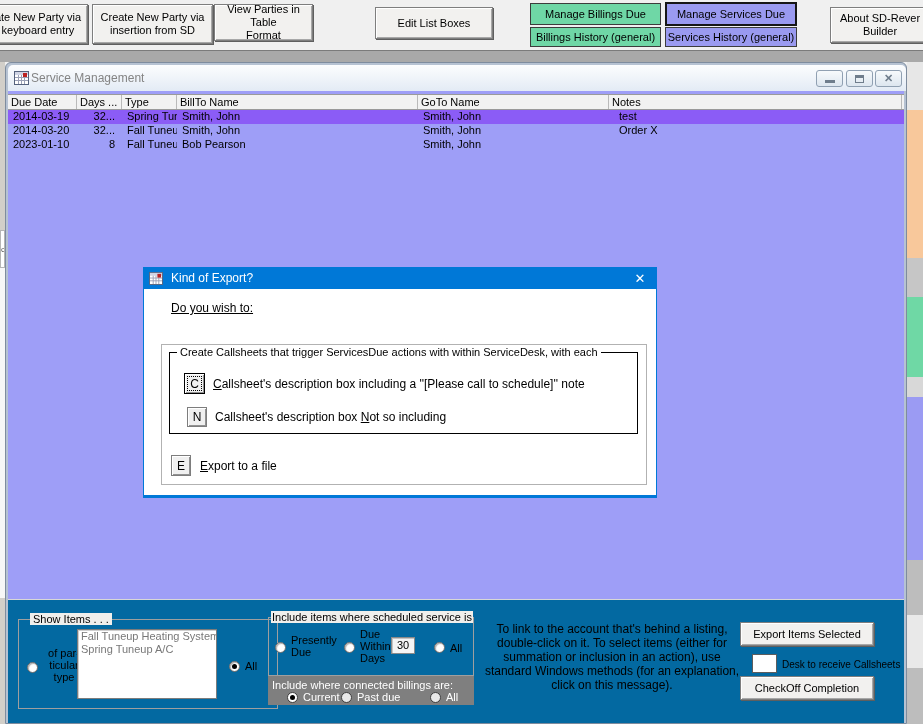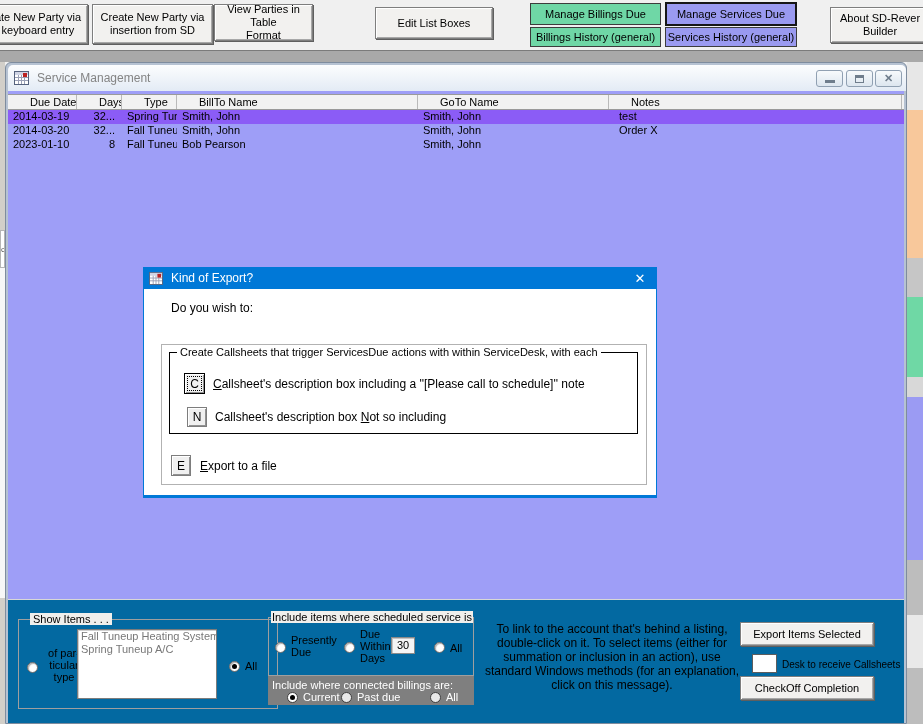--- a/index.html
+++ b/index.html
@@ -25,49 +25,49 @@
             font-size:8px; color:#555; overflow:hidden; line-height:38px; }
   .lfrag2 { position:absolute; left:0; top:206px; width:5px; height:330px; background:#f7f7f7; }
   .rs { position:absolute; left:907px; width:16px; }
 
   
   .window { position:absolute; left:5px; top:62px; width:902px; height:662px;
             background:#b6c2d2; border:1px solid #7e8c9e; border-radius:6px 6px 0 0; z-index:1; }
   .titlebar { position:absolute; left:2px; top:2px; width:898px; height:26px;
               background:linear-gradient(#fcfdfe,#e3ebf5); border-radius:5px 5px 0 0;
               display:flex; align-items:center; }
-  .title-text { font-size:12px; color:#848484; margin-left:8px; }
+  .title-text { font-size:12px; color:#848484; margin-left:2px; }
   .win-icon { margin-left:6px; display:inline-flex; }
   .capbtn { position:absolute; top:5px; width:27px; height:17px; border:1px solid #90a0b2; border-radius:3px;
             background:linear-gradient(#f7fafc,#dde6ef); display:flex; align-items:center; justify-content:center; }
   .cap-min-glyph { width:10px; height:3px; background:#6f7d8c; margin-top:6px; }
   .cap-res-glyph { width:9px; height:8px; border:1px solid #6f7d8c; border-top:3px solid #6f7d8c; background:transparent; }
   .cap-x-glyph { font-size:11px; font-weight:bold; color:#6f7d8c; line-height:11px; }
   .client { position:absolute; left:2px; top:28px; width:896px; height:632px; background:#9e9ef7; overflow:hidden; }
 
   
   .grid-header { position:absolute; left:0; top:3px; width:896px; height:16px; background:#f2f2f2;
                  border-top:1px solid #9a9a9a; border-bottom:1px solid #9a9a9a; }
-  .hcell { position:absolute; top:0; height:14px; font-size:11px; color:#000; padding-left:22px;
+  .hcell { position:absolute; top:0; height:14px; font-size:11px; color:#000; padding-left:3px;
            border-right:1px solid #b9b9b9; line-height:14px; background:#f2f2f2; white-space:nowrap; overflow:hidden; }
   .row { position:absolute; left:0; width:896px; height:14px; }
   .row.light { background:#8b5cf6; }
   .cell { position:absolute; top:0; height:14px; font-size:11px; color:#000; padding-left:5px;
           line-height:13px; white-space:nowrap; overflow:hidden; }
   .cell.num { text-align:right; padding-right:7px; padding-left:0; }
 
   
   .dialog { position:absolute; left:143px; top:267px; width:514px; height:231px; z-index:10;
             border:1px solid #0078d7; border-bottom:3px solid #0078d7; background:#fff; }
   .dlg-title { position:absolute; left:-1px; top:-1px; width:514px; height:22px; background:#0078d7;
                display:flex; align-items:center; }
   .dlg-title-text { color:#ffffff; font-size:12px; margin-left:8px; }
   .dlg-close { position:absolute; right:8px; top:2px; width:18px; height:18px; display:flex;
                align-items:center; justify-content:center; color:#fff; font-size:13px; }
-  .dlg-prompt { position:absolute; left:27px; top:33px; font-size:12px; color:#000; }
+  .dlg-prompt { position:absolute; left:27px; top:33px; font-size:12px; color:#000;text-decoration:underline; }
   .outer-box { position:absolute; left:17px; top:76px; width:486px; height:141px; border:1px solid #b2b2b2; }
   .group-box { position:absolute; left:25px; top:84px; width:469px; height:82px; border:1px solid #000; }
   .group-label { position:absolute; left:33px; top:78px; font-size:11px; background:#fff; padding:0 3px;
                  white-space:nowrap; color:#000; }
   .keybtn { position:absolute; width:21px; height:21px; background:#f0f0f0; border:1px solid #7d7d7d;
             box-shadow: inset 1px 1px 0 #fff, inset -1px -1px 0 #929292;
             font-size:12px; color:#000; display:flex; align-items:center; justify-content:center; }
   .keybtn.focused { border:1px solid #000; }
   .keybtn.focused::after { content:""; position:absolute; left:2px; top:2px; right:2px; bottom:2px;
                            border:1px dotted #000; }

